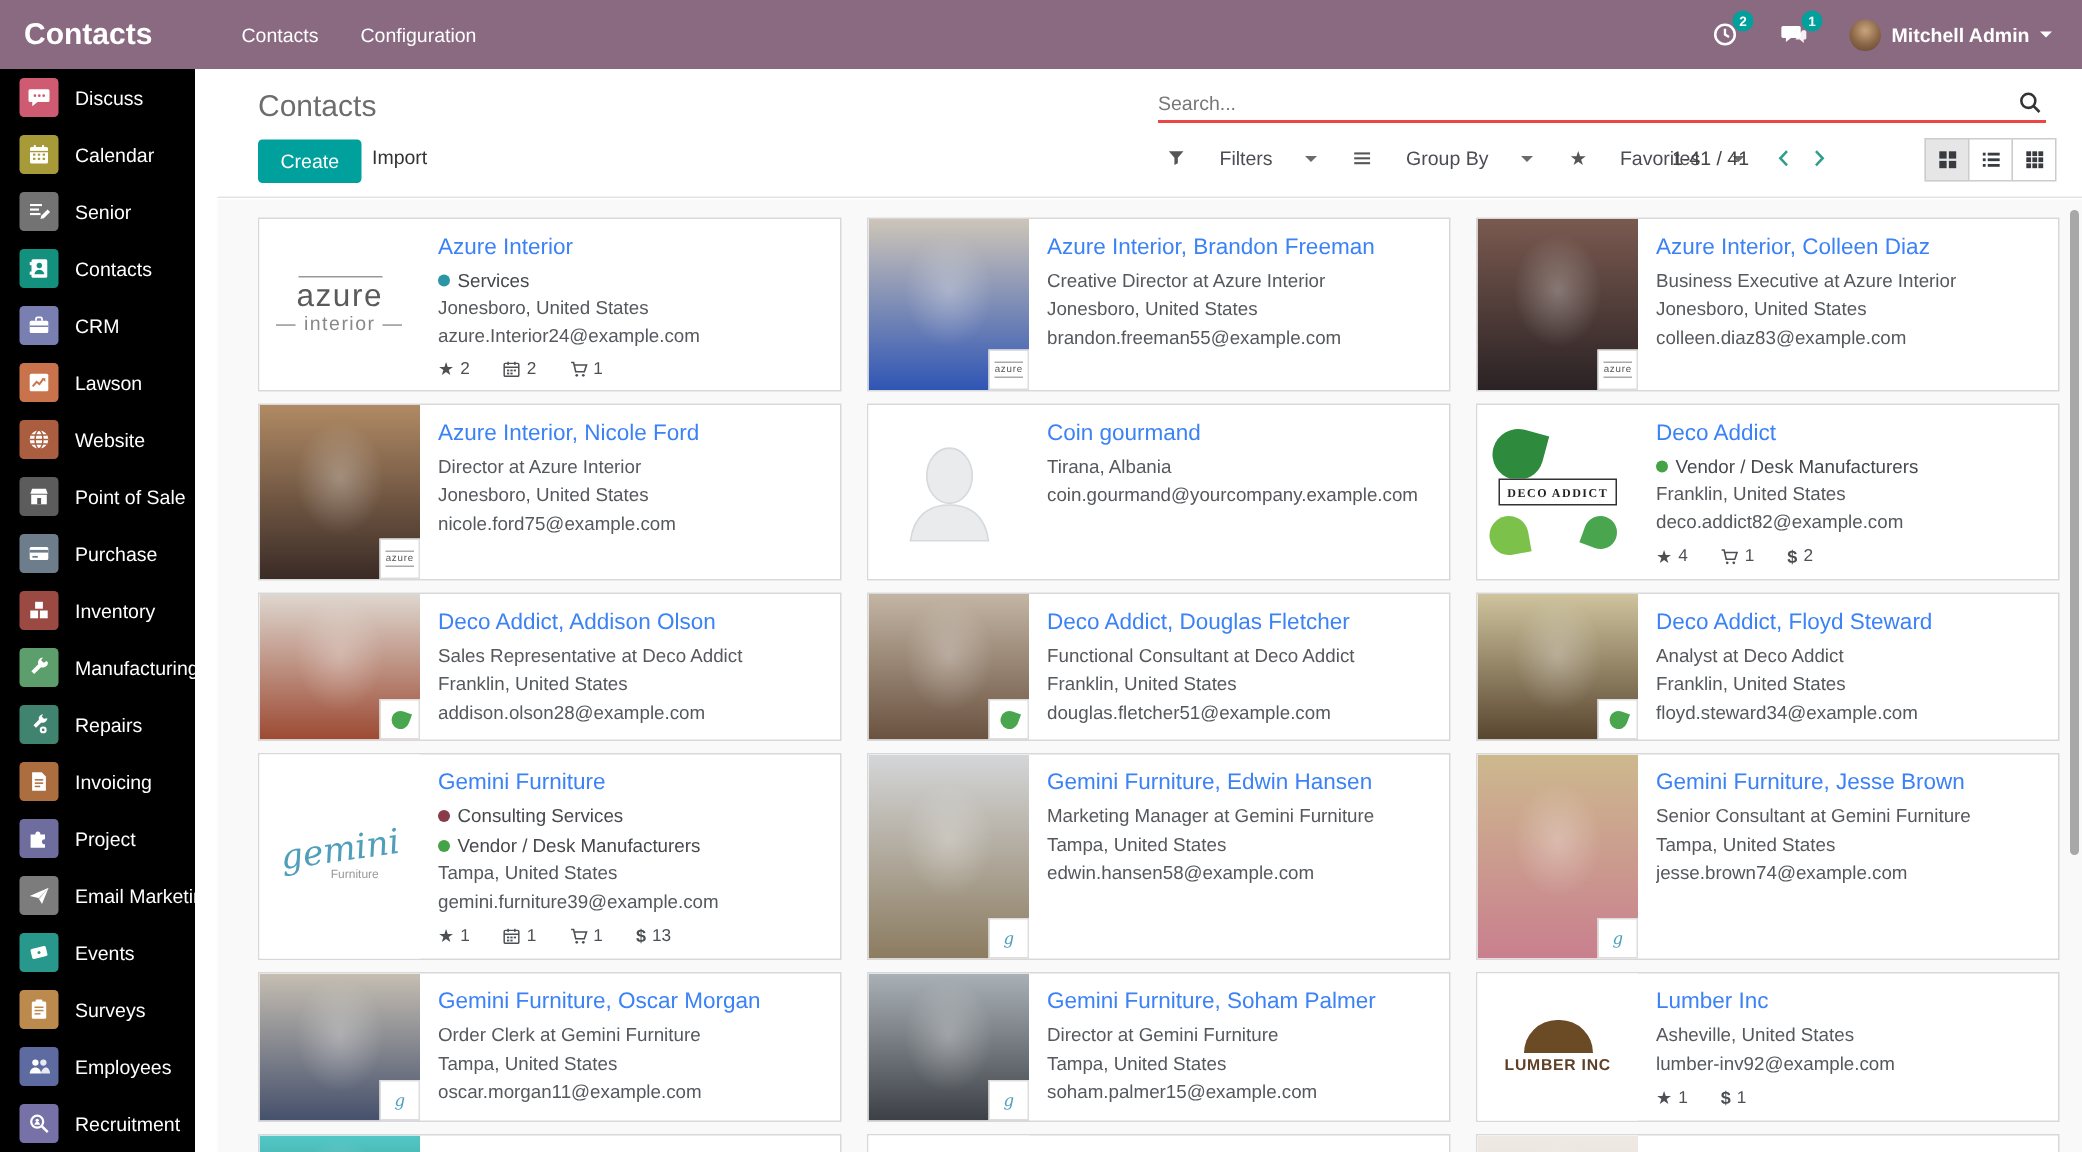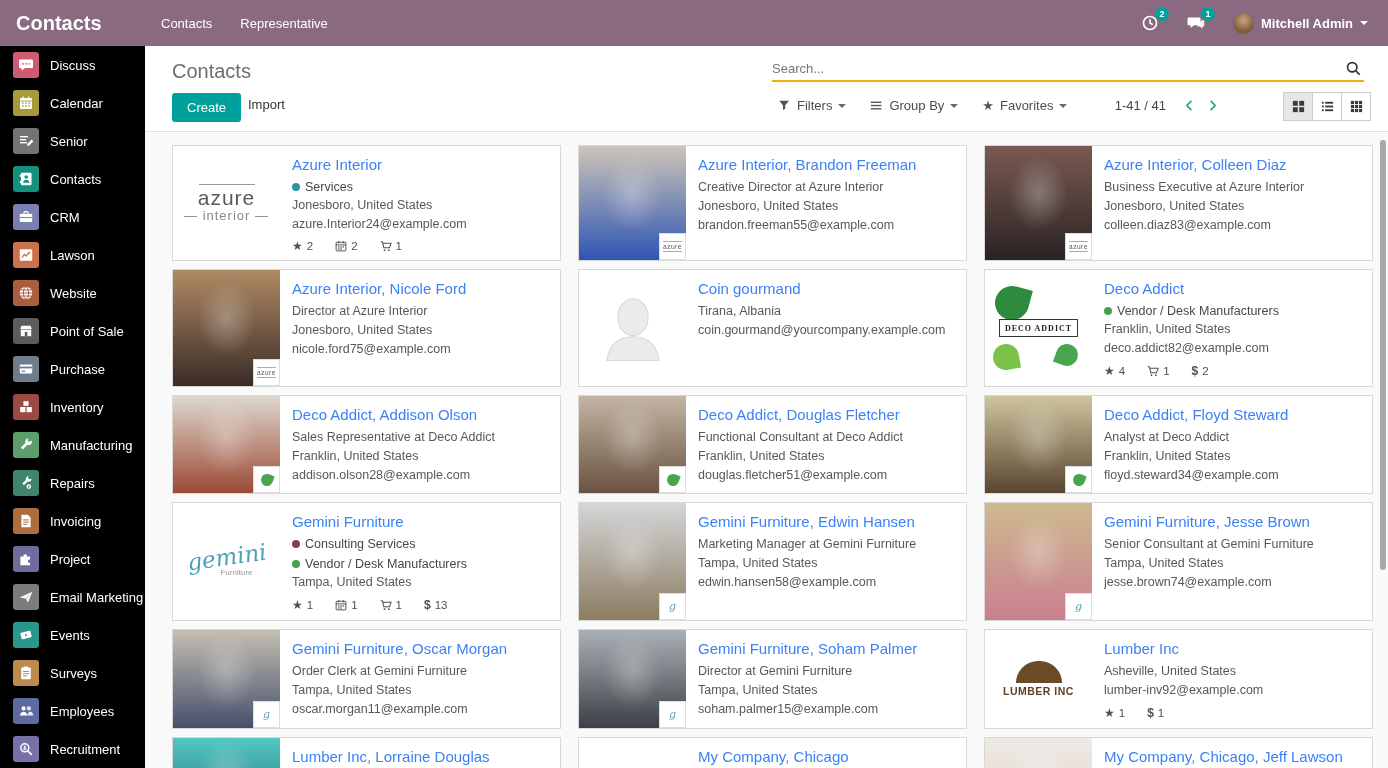--- a/index.html
+++ b/index.html
@@ -20,47 +20,47 @@
                  text-align:center; padding:0 3px; font-weight:bold; }
   .user { display:flex; align-items:center; gap:7px; font-size:13px; font-weight:bold; cursor:pointer; }
   .avatar { width:21px; height:21px; border-radius:50%;
             background: radial-gradient(circle at 50% 35%, #c9a57e 0%, #8a6647 55%, #5f432e 100%); }
   .caret { width:0; height:0; border-left:4px solid transparent; border-right:4px solid transparent;
            border-top:4px solid #fff; }
   .dd-caret { width:0; height:0; border-left:4px solid transparent; border-right:4px solid transparent;
               border-top:4px solid #6b6b6b; }
 
   
-  .sidebar { position:absolute; top:46px; left:0; bottom:0; width:145px; background:#000; z-index:20; }
+  .sidebar { position:absolute; top:46px; left:0; bottom:0; width:130px; background:#000; z-index:20; }
   .side-item { display:flex; align-items:center; gap:11px; padding:6px 0 6px 13px; cursor:pointer; }
   .side-icon { width:26px; height:26px; border-radius:3px; display:flex; align-items:center;
                justify-content:center; flex:0 0 26px; }
   .side-icon svg { width:16px; height:16px; display:block; }
   .side-label { color:#fff; font-size:13px; white-space:nowrap; }
 
   
   .main { position:absolute; top:46px; left:145px; right:0; bottom:0; background:#fff; }
   .cp { height:86px; border-bottom:1px solid #e3e3e3; position:relative; background:#fff; }
   .cp-row1 { display:flex; justify-content:space-between; align-items:flex-start;
              padding:12px 24px 0 27px; height:46px; }
   .breadcrumb { font-size:20px; color:#6d6d6d; line-height:26px; }
-  .searchbox { width:592px; display:flex; align-items:center; border-bottom:2px solid #eab308;
+  .searchbox { width:592px; display:flex; align-items:center; border-bottom:2px solid #ef4444;
                padding-bottom:3px; margin-top:2px; }
   .searchbox input { border:none; outline:none; flex:1; font-size:13px; color:#333; background:transparent; }
   .searchbox input::placeholder { color:#777; }
   .search-btn { background:none; border:none; cursor:pointer; padding:0 2px; }
   .search-btn svg { width:17px; height:17px; display:block; }
 
   .cp-row2 { position:relative; height:38px; }
   .btn-create { position:absolute; left:27px; top:1px; background:#00A09D; color:#fff; border:none;
                 padding:7px 15px; font-size:13px; border-radius:3px; cursor:pointer; }
   .btn-import { position:absolute; left:103px; top:5px; background:none; border:none; font-size:13px;
                 color:#333; cursor:pointer; }
   .filter-group { position:absolute; left:633px; top:6px; display:flex; align-items:center; }
-  .dropdown { display:flex; align-items:center; gap:6px; font-size:13px; color:#4a4d52;
+  .dropdown { display:flex; align-items:center; gap:22px; font-size:13px; color:#4a4d52;
               cursor:pointer; margin-right:24px;text-align:right; }
   .dropdown svg { width:13px; height:13px; display:block; }
   .fav-star { color:#555; font-size:13px; }
   .pager { position:absolute; right:168px; top:6px; display:flex; align-items:center; gap:8px; }
   .pager-value { font-size:13px; color:#444; margin-right:8px; }
   .pg-btn { background:none; border:none; cursor:pointer; padding:0; }
   .pg-btn svg { width:15px; height:15px; display:block; stroke:#2f9e8f; stroke-width:1.8; fill:none; }
   .switcher { position:absolute; right:17px; top:0; display:flex; }
   .sw-btn { width:30px; height:29px; border:1px solid #ccc; background:#fff; display:flex;
             align-items:center; justify-content:center; cursor:pointer; margin-left:-1px; }
@@ -130,21 +130,21 @@
   .scrollbar-thumb { position:absolute; right:2px; top:140px; width:6px; height:430px;
                      background:#a8a8a8; border-radius:3px; z-index:40; }
 </style>
 </head>
 <body>
 
 <header class="topbar">
   <div class="brand">Contacts</div>
   <nav class="top-menu">
     <span class="menu-item">Contacts</span>
-    <span class="menu-item">Representative</span>
+    <span class="menu-item">Configuration</span>
   </nav>
   <div class="top-right">
     <div class="icon-badge">
       <span>
         <svg viewBox="0 0 16 16">
             <circle cx="8" cy="8" r="5.8" fill="none" stroke="#fff" stroke-width="1.5"></circle>
             <path d="M8 4.6V8l2.4 1.5" fill="none" stroke="#fff" stroke-width="1.4"></path>
           </svg>
       </span>
       <span class="count-badge">2</span>
@@ -712,20 +712,21 @@
                 <span class="tag-dot" style="background:#8A3B49"></span>
                 <span>Consulting Services</span>
               </span>
               <span class="tag">
                 <span class="tag-dot" style="background:#45A347"></span>
                 <span>Vendor / Desk Manufacturers</span>
               </span>
             </div>
 
       <div class="sub city">Tampa, United States</div>
+      <div class="sub email">gemini.furniture39@example.com</div>
       <div class="badges">
               <span class="badge">
                 <span class="b-star">★</span>
                 <span>1</span>
               </span>
               <span class="badge">
                 <svg viewBox="0 0 16 16">
                   <rect x="1.5" y="3" width="13" height="11.5" rx="1" fill="none" stroke="#4c4f53" stroke-width="1.3"></rect>
                   <path d="M1.5 6.5h13" stroke="#4c4f53" stroke-width="1.3"></path>
                   <path d="M5 1.5v3M11 1.5v3" stroke="#4c4f53" stroke-width="1.3"></path>

